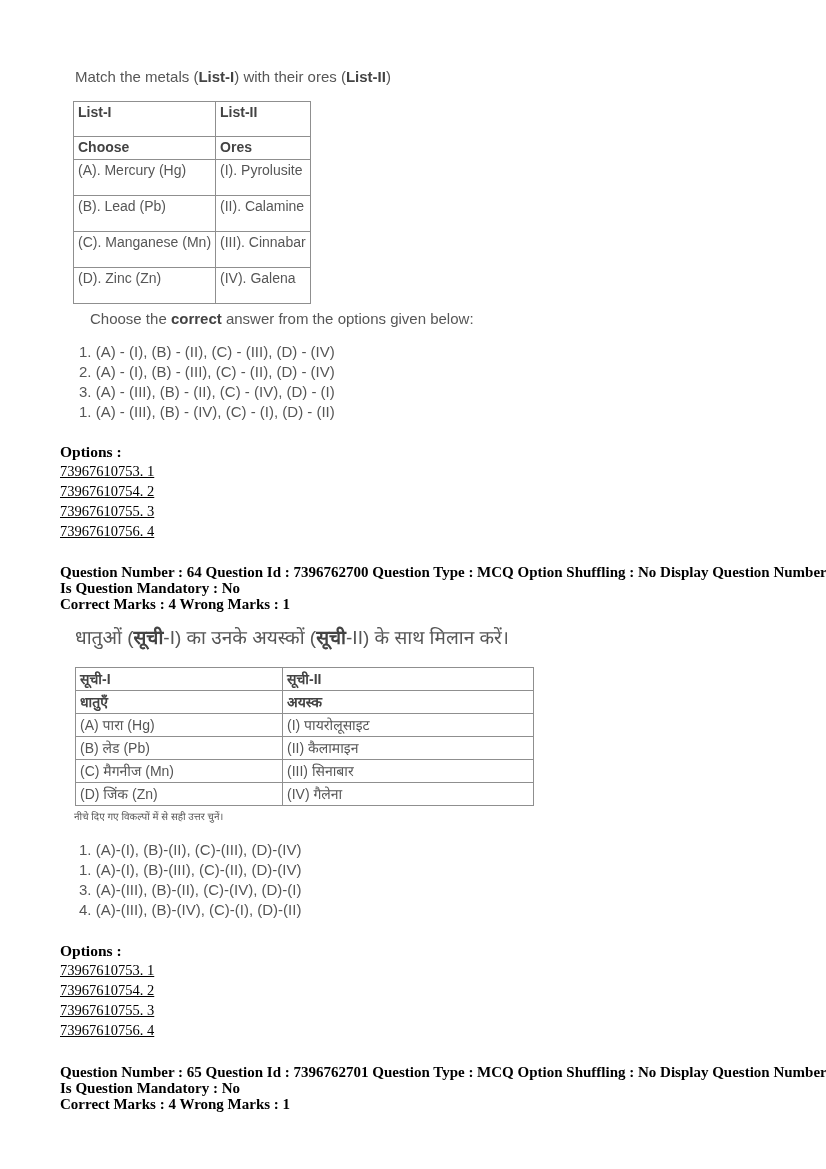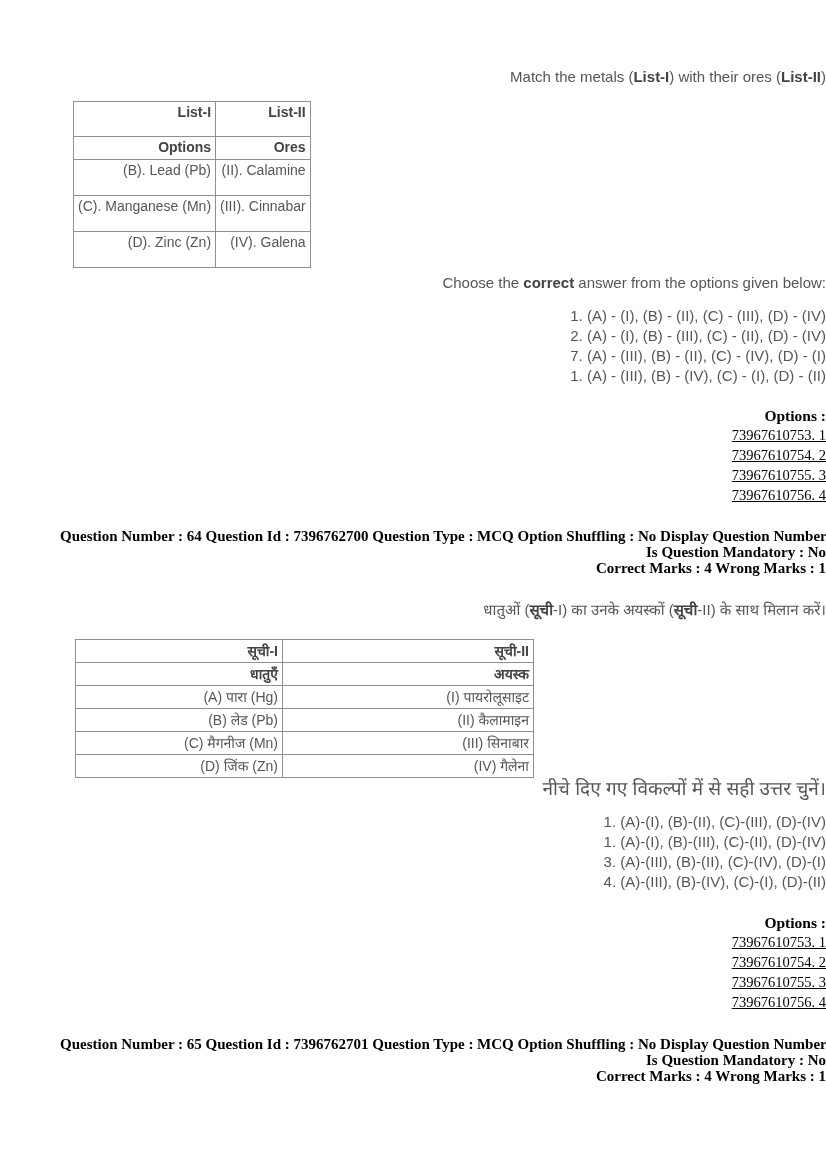--- a/index.html
+++ b/index.html
@@ -1,21 +1,21 @@
 <!DOCTYPE html>
 <html><head>
 <meta charset="utf-8">
 <style>
   * { margin:0; padding:0; box-sizing:content-box; }
   html,body { background:#ffffff; }
   body {
     width:826px; height:1169px; overflow:hidden;
     font-family:"Liberation Sans","DejaVu Sans",sans-serif;
   }
-  .page { padding:68px 0 0 60px;text-align:right; }
+  .page { padding:68px 0 0 60px; }
 
   
   .sans { color:#565656; }
   .sans b { font-weight:700; color:#434343; }
   .en-prompt { margin:0 0 0 15px; font-size:15px; line-height:17px; }
   .choose    { margin:6px 0 0 30px; font-size:15px; line-height:17px; }
   .opt-list  { margin:15px 0 0 19px; }
   .opt-list.hi { margin-top:13px; }
   .opt-line  { font-size:15px; line-height:20px; white-space:nowrap; color:#565656; }
 
@@ -31,22 +31,22 @@
   .en-table td:first-child { width:118px; }
   .en-table td:last-child  { width:72px; }
   .en-table tr.rh1  td { height:30px; }
   .en-table tr.rh2  td { height:18px; }
   .en-table tr.rdata td { height:31px; }
   .hi-table { margin:19px 0 0 15px;padding-left:20px; }
   .hi-table td { height:17px; line-height:18px; }
   .hi-table td:first-child { width:198px; }
   .hi-table td:last-child  { width:242px; }
 
-  .hi-prompt { margin:24px 0 0 15px; font-size:15px; line-height:20px; }
-  .hi-choose { margin:1px 0 0 3px; font-size:19px; line-height:20px; }
+  .hi-prompt { margin:16px 0 0 15px; font-size:19px; line-height:20px; }
+  .hi-choose { margin:1px 0 0 14px; font-size:10px; line-height:20px; }
 
   
   .serif { font-family:"Liberation Serif","DejaVu Serif",serif; color:#000000; }
   .serif-label { margin-top:21px; font-size:15.5px; font-weight:700; line-height:18px; }
   .serif-label.second { margin-top:22px; }
   .id-line { font-size:14.5px; line-height:20px;text-decoration:underline; }
   .meta-block { margin-top:23px; }
   .meta-block.last { margin-top:24px; }
   .meta-line { font-size:15px; font-weight:700; line-height:16px; white-space:nowrap; }
   .marks-line { margin-top:0; }
@@ -59,22 +59,26 @@
   <div>
     <p class="sans en-prompt"><span>Match the metals (</span><b>List-I</b><span>) with their ores (</span><b>List-II</b><span>)</span></p>
 
     <table class="match-table en-table">
       <tbody>
         <tr class="rh1">
           <td class="bold">List-I</td>
           <td class="bold">List-II</td>
         </tr>
         <tr class="rh2">
-          <td class="bold">Options</td>
+          <td class="bold">Choose</td>
           <td class="bold">Ores</td>
+        </tr>
+        <tr class="rdata">
+          <td>(A). Mercury (Hg)</td>
+          <td>(I). Pyrolusite</td>
         </tr>
         <tr class="rdata">
           <td>(B). Lead (Pb)</td>
           <td>(II). Calamine</td>
         </tr>
         <tr class="rdata">
           <td>(C). Manganese (Mn)</td>
           <td>(III). Cinnabar</td>
         </tr>
         <tr class="rdata">
@@ -82,21 +86,21 @@
           <td>(IV). Galena</td>
         </tr>
       </tbody>
     </table>
 
     <p class="sans choose"><span>Choose the </span><b>correct</b><span> answer from the options given below:</span></p>
 
     <div class="opt-list">
       <div class="opt-line">1. (A) - (I), (B) - (II), (C) - (III), (D) - (IV)</div>
       <div class="opt-line">2. (A) - (I), (B) - (III), (C) - (II), (D) - (IV)</div>
-      <div class="opt-line">7. (A) - (III), (B) - (II), (C) - (IV), (D) - (I)</div>
+      <div class="opt-line">3. (A) - (III), (B) - (II), (C) - (IV), (D) - (I)</div>
       <div class="opt-line">1. (A) - (III), (B) - (IV), (C) - (I), (D) - (II)</div>
     </div>
   </div>
 
   <div>
     <p class="serif serif-label">Options :</p>
     <div class="serif id-line">73967610753. 1</div>
     <div class="serif id-line">73967610754. 2</div>
     <div class="serif id-line">73967610755. 3</div>
     <div class="serif id-line">73967610756. 4</div>

